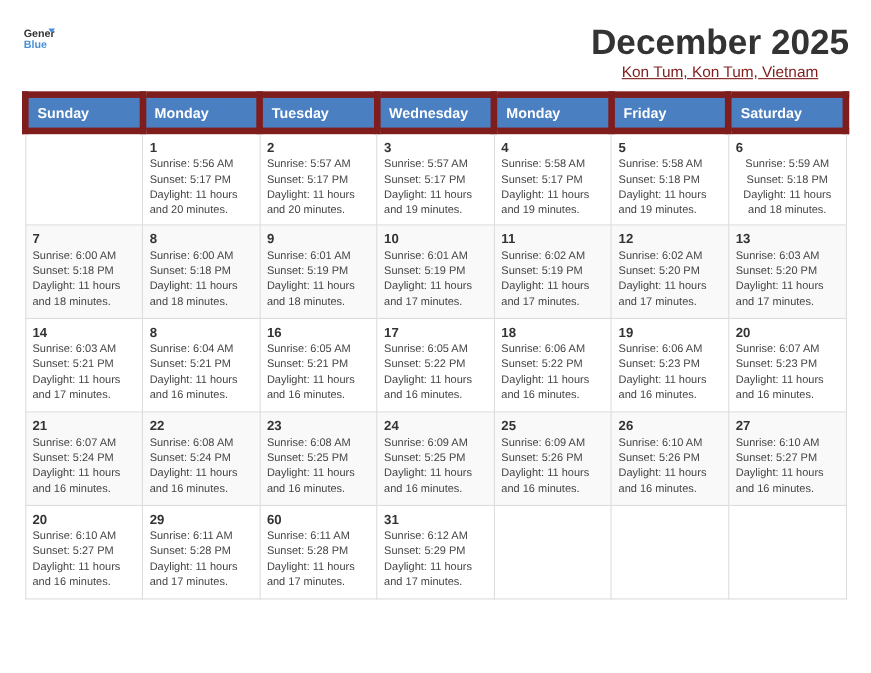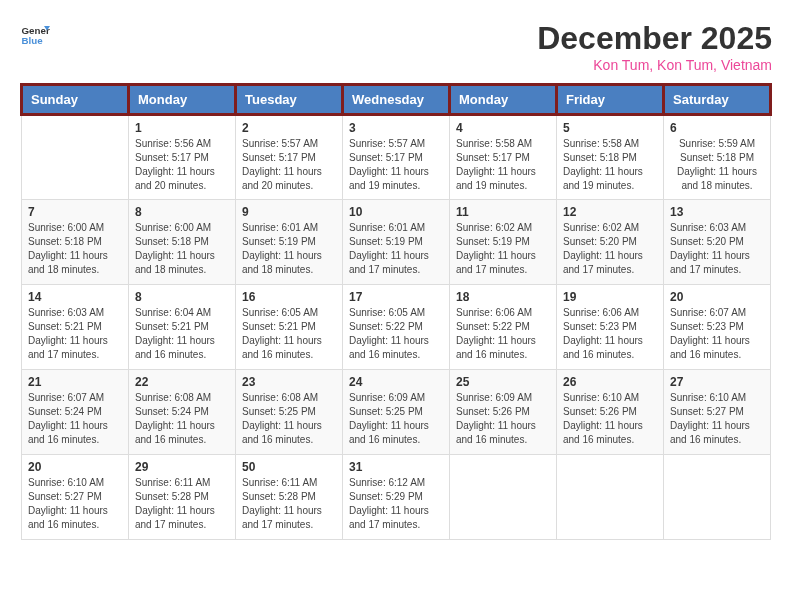--- a/index.html
+++ b/index.html
@@ -19,43 +19,44 @@
     .logo {
       display: flex;
       align-items: center;
       gap: 4px;
     }
     .logo-icon {
       width: 30px;
       height: 30px;
     }
     .title-block {
-      text-align: right;
+      text-align: center;
     }
     .title-month {
       font-size: 32px;
       font-weight: bold;
       color: #333;
     }
     .title-location {
       font-size: 14px;
-      color: #ec4899;
+      color: #7f1d1d;
+      text-decoration: underline;
     }
     .calendar {
       width: 100%;
       border-collapse: collapse;
       border: 1px solid #ccc;
     }
     .calendar th {
       background-color: #4a7fc1;
       color: #fff;
       text-align: left;
       padding: 6px 8px;
       font-size: 13px;
-      border: 3px solid #7f1d1d;
+      border: 6px solid #7f1d1d;
       margin-left: 32px;
     }
     .calendar td {
       vertical-align: top;
       padding: 5px 6px;
       border: 1px solid #ddd;
       font-size: 10.5px;
       color: #333;
       width: calc(100% / 7);
       min-height: 80px;
@@ -319,21 +320,21 @@
 and 16 minutes.</div>
         </td>
         <td>
           <span class="day-number">29</span>
           <div class="day-info" style="white-space: pre-line;">Sunrise: 6:11 AM
 Sunset: 5:28 PM
 Daylight: 11 hours
 and 17 minutes.</div>
         </td>
         <td>
-          <span class="day-number">50</span>
+          <span class="day-number">60</span>
           <div class="day-info" style="white-space: pre-line;">Sunrise: 6:11 AM
 Sunset: 5:28 PM
 Daylight: 11 hours
 and 17 minutes.</div>
         </td>
         <td>
           <span class="day-number">31</span>
           <div class="day-info" style="white-space: pre-line;">Sunrise: 6:12 AM
 Sunset: 5:29 PM
 Daylight: 11 hours

